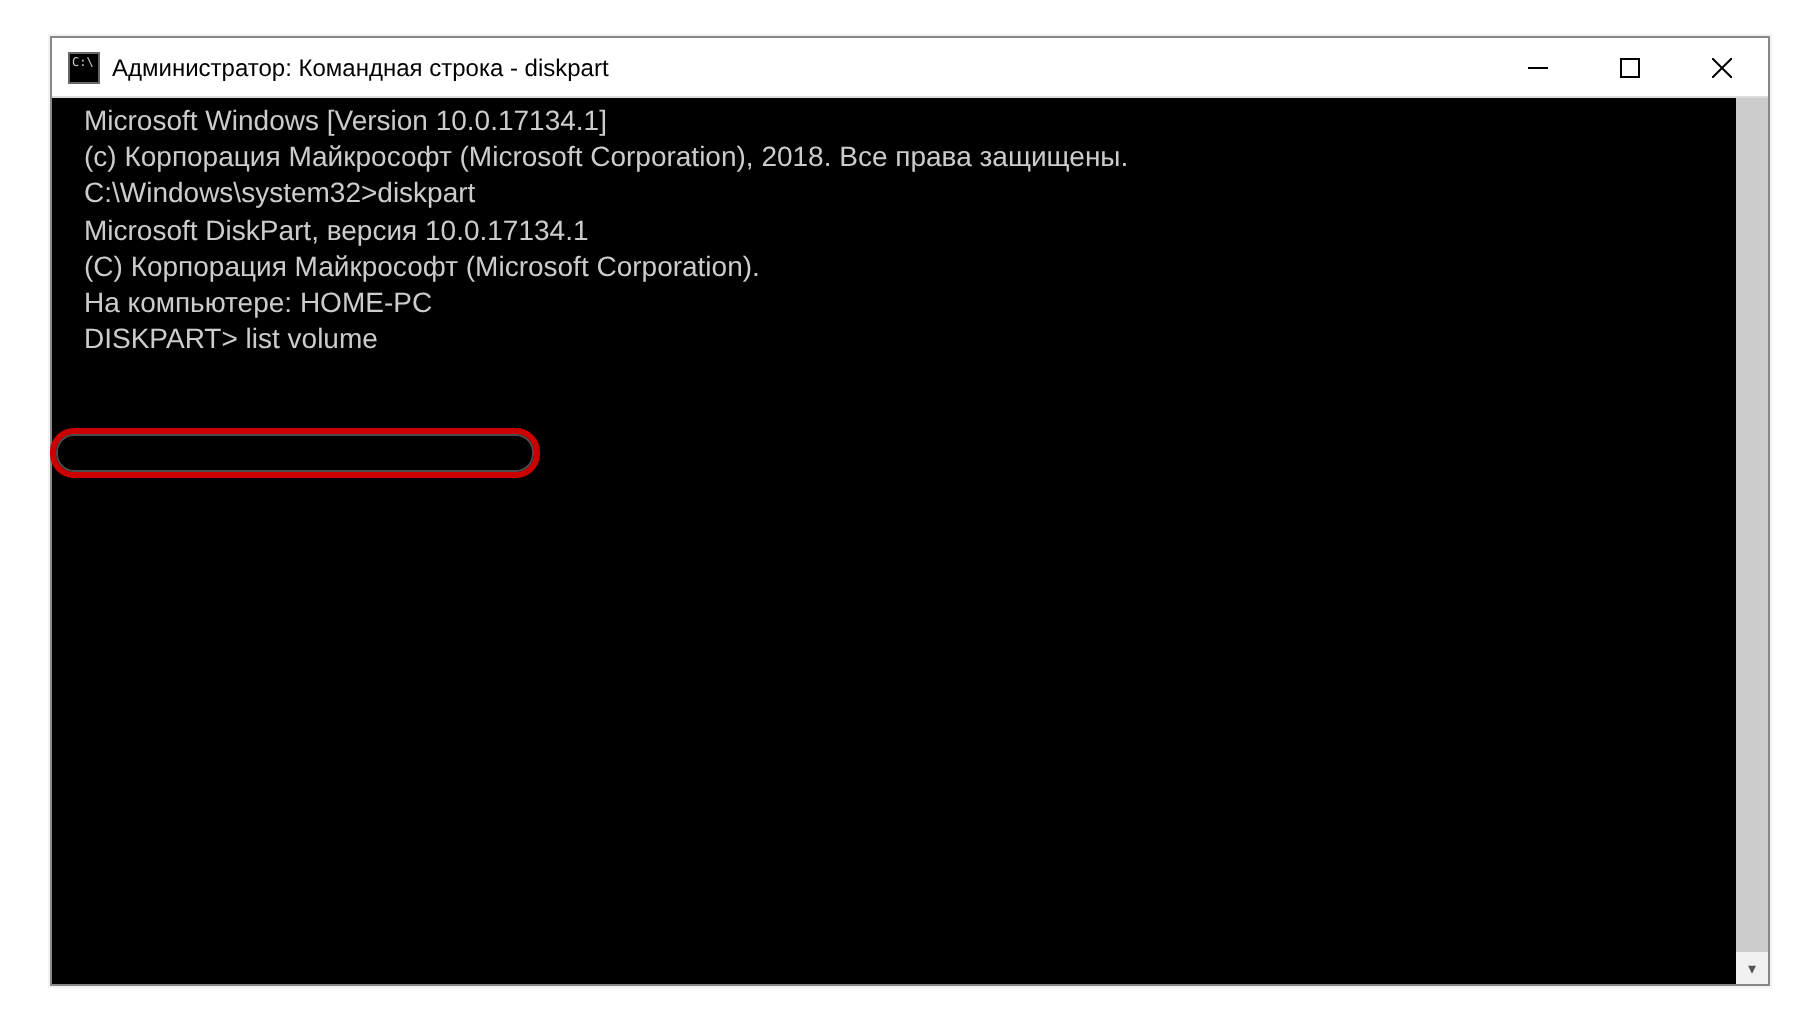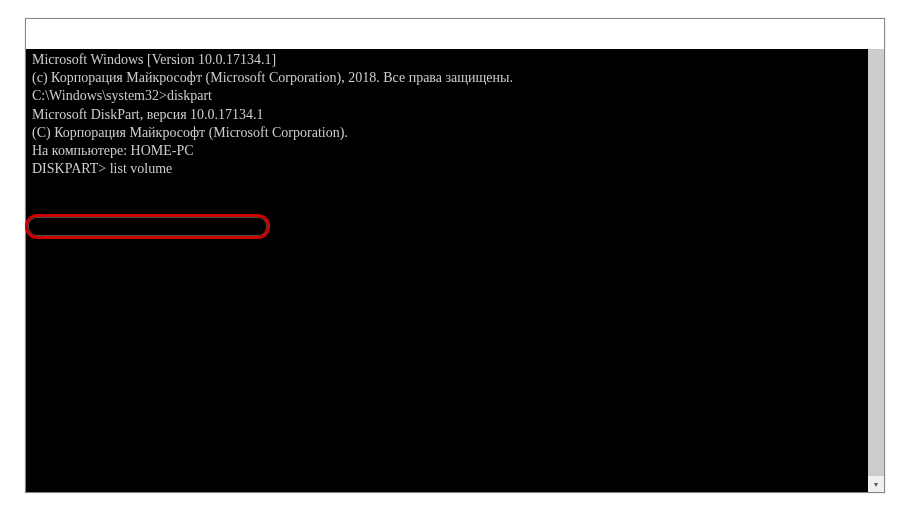--- a/index.html
+++ b/index.html
@@ -75,24 +75,24 @@
       height: 10px;
     }
     .console-area {
       position: absolute;
       top: 30px;
       left: 0;
       right: 0;
       bottom: 0;
       background: #000;
       color: #ccc;
-      font-family: Liberation Serif, serif;
+      font-family: Liberation Sans, sans-serif;
       font-size: 14px;
       line-height: 1.3;
-      padding: 2px 6px;
+      padding: 2px 16px;
       white-space: pre;
       overflow: hidden;
     }
     .scrollbar {
       position: absolute;
       right: 0;
       top: 30px;
       bottom: 0;
       width: 16px;
       background: #f0f0f0;
@@ -127,20 +127,42 @@
       box-shadow: 0 0 0 1px rgba(255,255,255,0.3) inset;
     }
     .console-line {
       display: block;
     }
   </style>
 </head>
 <body>
 
 <div class="outer-frame">
+  <div class="titlebar">
+    <span class="titlebar-icon"></span>
+    <span class="titlebar-text">Администратор: Командная строка - diskpart</span>
+    <div class="window-controls">
+      <div class="window-btn">
+        <svg viewBox="0 0 10 10">
+            <line x1="0" y1="5" x2="10" y2="5" stroke="currentColor" stroke-width="1"></line>
+          </svg>
+      </div>
+      <div class="window-btn">
+        <svg viewBox="0 0 10 10">
+            <rect x="0.5" y="0.5" width="9" height="9" fill="none" stroke="currentColor" stroke-width="1"></rect>
+          </svg>
+      </div>
+      <div class="window-btn close">
+        <svg viewBox="0 0 10 10">
+            <line x1="0" y1="0" x2="10" y2="10" stroke="currentColor" stroke-width="1"></line>
+            <line x1="10" y1="0" x2="0" y2="10" stroke="currentColor" stroke-width="1"></line>
+          </svg>
+      </div>
+    </div>
+  </div>
 
   <div class="console-area"><span class="console-line">Microsoft Windows [Version 10.0.17134.1]</span><span class="console-line">(c) Корпорация Майкрософт (Microsoft Corporation), 2018. Все права защищены.</span><span class="console-line"></span><span class="console-line">C:\Windows\system32&gt;diskpart</span><span class="console-line"></span><span class="console-line">Microsoft DiskPart, версия 10.0.17134.1</span><span class="console-line"></span><span class="console-line">(C) Корпорация Майкрософт (Microsoft Corporation).</span><span class="console-line">На компьютере: HOME-PC</span><span class="console-line"></span><span class="console-line">DISKPART&gt; list volume</span></div>
 
   <div class="scrollbar">
     <div class="scroll-up">▴</div>
     <div class="scroll-thumb"></div>
     <div class="scroll-down">▾</div>
   </div>
 </div>
 

